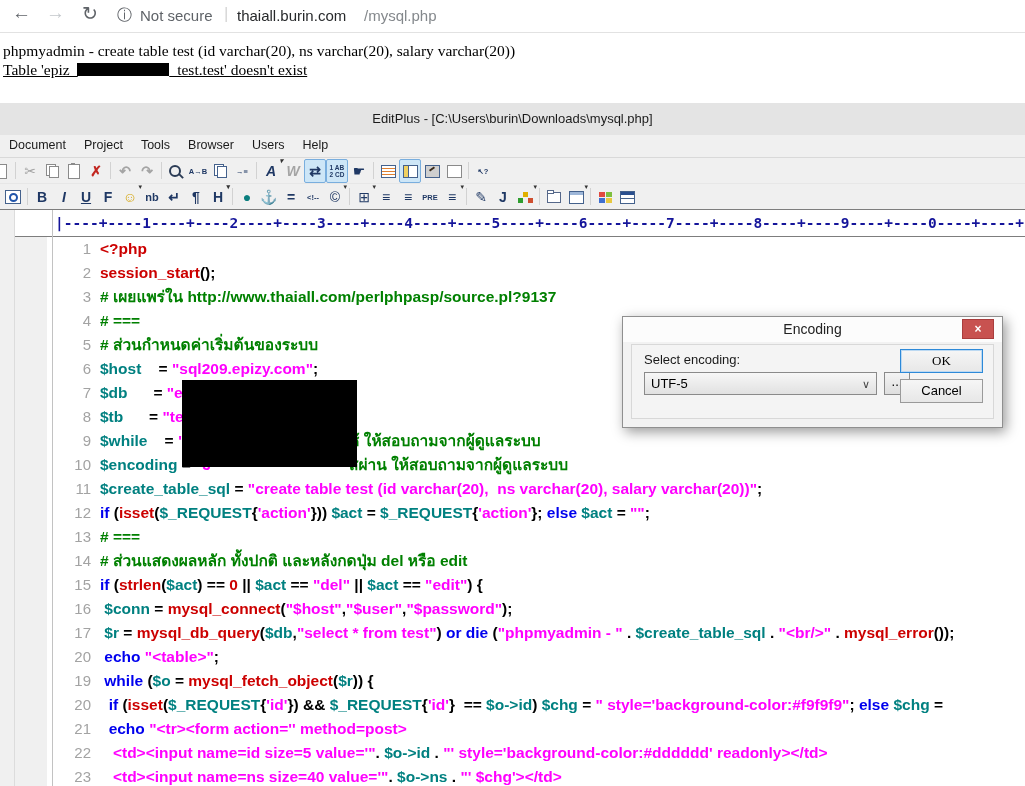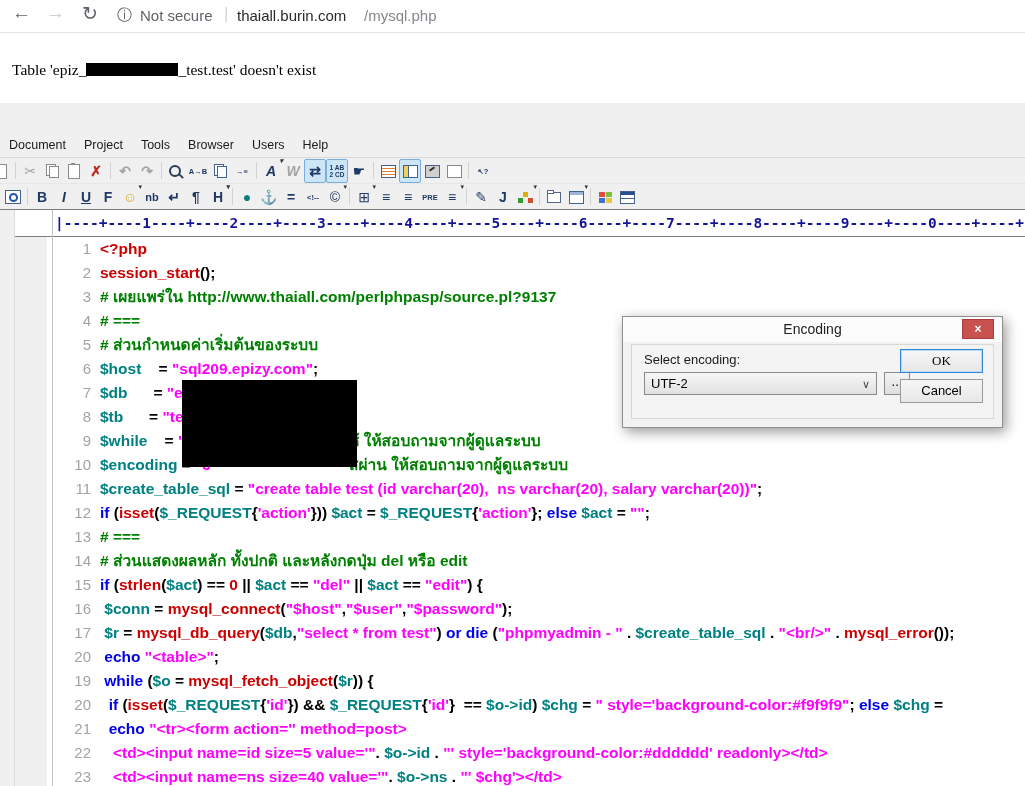--- a/index.html
+++ b/index.html
@@ -13,21 +13,21 @@
   #bk{left:12px;} #fw{left:46px;color:#c3c7cb;} #rf{left:82px;}
   #info-i{position:absolute;left:117px;top:6px;font-size:15px;color:#5f6368;}
   #notsec{position:absolute;left:140px;top:7px;font-size:15px;color:#5f6368;}
   #url-sep{position:absolute;left:224px;top:4px;color:#d5d5d5;font-size:17px;}
   #url-host{position:absolute;left:237px;top:7px;font-size:15px;color:#27292b;}
   #url-path{position:absolute;left:364px;top:7px;font-size:15px;color:#84888c;}
 
   #browser-content{position:absolute;left:0;top:33px;width:1025px;height:70px;background:#fff;
                    font-family:"Liberation Serif",serif;font-size:15.5px;color:#000;}
   #bc1{position:absolute;left:3px;top:9px;white-space:pre;}
-  #bc2{position:absolute;left:12px;top:28px;white-space:pre;}
+  #bc2{position:absolute;left:3px;top:28px;white-space:pre;text-decoration:underline;}
   .redact-inline{display:inline-block;width:92px;height:13px;background:#000;vertical-align:-1px;}
 
   
   #editplus{position:absolute;left:0;top:103px;width:1025px;height:683px;background:#f0f0f0;}
   #ep-title{position:absolute;left:0;top:0;width:100%;height:32px;background:#e4e4e4;
             text-align:center;line-height:32px;font-size:13px;color:#1b1b1b;}
   #ep-menubar{position:absolute;left:0;top:32px;width:100%;height:22px;background:#f0f0f0;
               border-bottom:1px solid #e6e6e6;}
   .menu-item{display:inline-block;padding:0 9px;line-height:21px;font-size:12.5px;color:#1b1b1b;}
   .toolbar{position:absolute;left:0;width:100%;height:26px;background:#f0f0f0;overflow:hidden;
@@ -129,24 +129,26 @@
     <span id="fw" class="bicon">→</span>
     <span id="rf" class="bicon">↻</span>
     <span id="info-i">ⓘ</span>
     <span id="notsec">Not secure</span>
     <span id="url-sep">|</span>
     <span id="url-host">thaiall.burin.com</span>
     <span id="url-path">/mysql.php</span>
   </div>
 
   <div id="browser-content">
+    <div id="bc1">phpmyadmin - create table test (id varchar(20), ns varchar(20), salary varchar(20))</div>
     <div id="bc2"><span>Table 'epiz_</span><span class="redact-inline"></span><span>_test.test' doesn't exist</span></div>
   </div>
 
   <div id="editplus">
+    <div id="ep-title">EditPlus - [C:\Users\burin\Downloads\mysql.php]</div>
     <div id="ep-menubar"><span class="menu-item">Document</span><span class="menu-item">Project</span><span class="menu-item">Tools</span><span class="menu-item">Browser</span><span class="menu-item">Users</span><span class="menu-item">Help</span></div>
     <div id="ep-toolbar1" class="toolbar"><span class="tbtn edge">
           <span class="i-page"></span>
         </span><span class="tsep"></span><span class="tbtn gray">
           <span class="g">✂</span>
         </span><span class="tbtn gray">
           <span class="i-pages"></span>
         </span><span class="tbtn gray">
           <span class="i-clip"></span>
         </span><span class="tbtn red bold">
@@ -288,21 +290,21 @@
   </div>
 
   <div id="redact-code" class="redaction"></div>
 
   <div id="dlg">
     <div id="dlg-title">Encoding</div>
     <div id="dlg-close">×</div>
     <div id="dlg-panel">
       <div id="dlg-label">Select encoding:</div>
       <div id="dlg-combo">
-        <span>UTF-2</span>
+        <span>UTF-5</span>
         <span class="chev">∨</span>
       </div>
       <div id="dlg-browse" class="">...</div>
       <div id="dlg-ok" class="dbtn">OK</div>
       <div id="dlg-cancel" class="dbtn">Cancel</div>
     </div>
   </div>
 
 </div>
 

